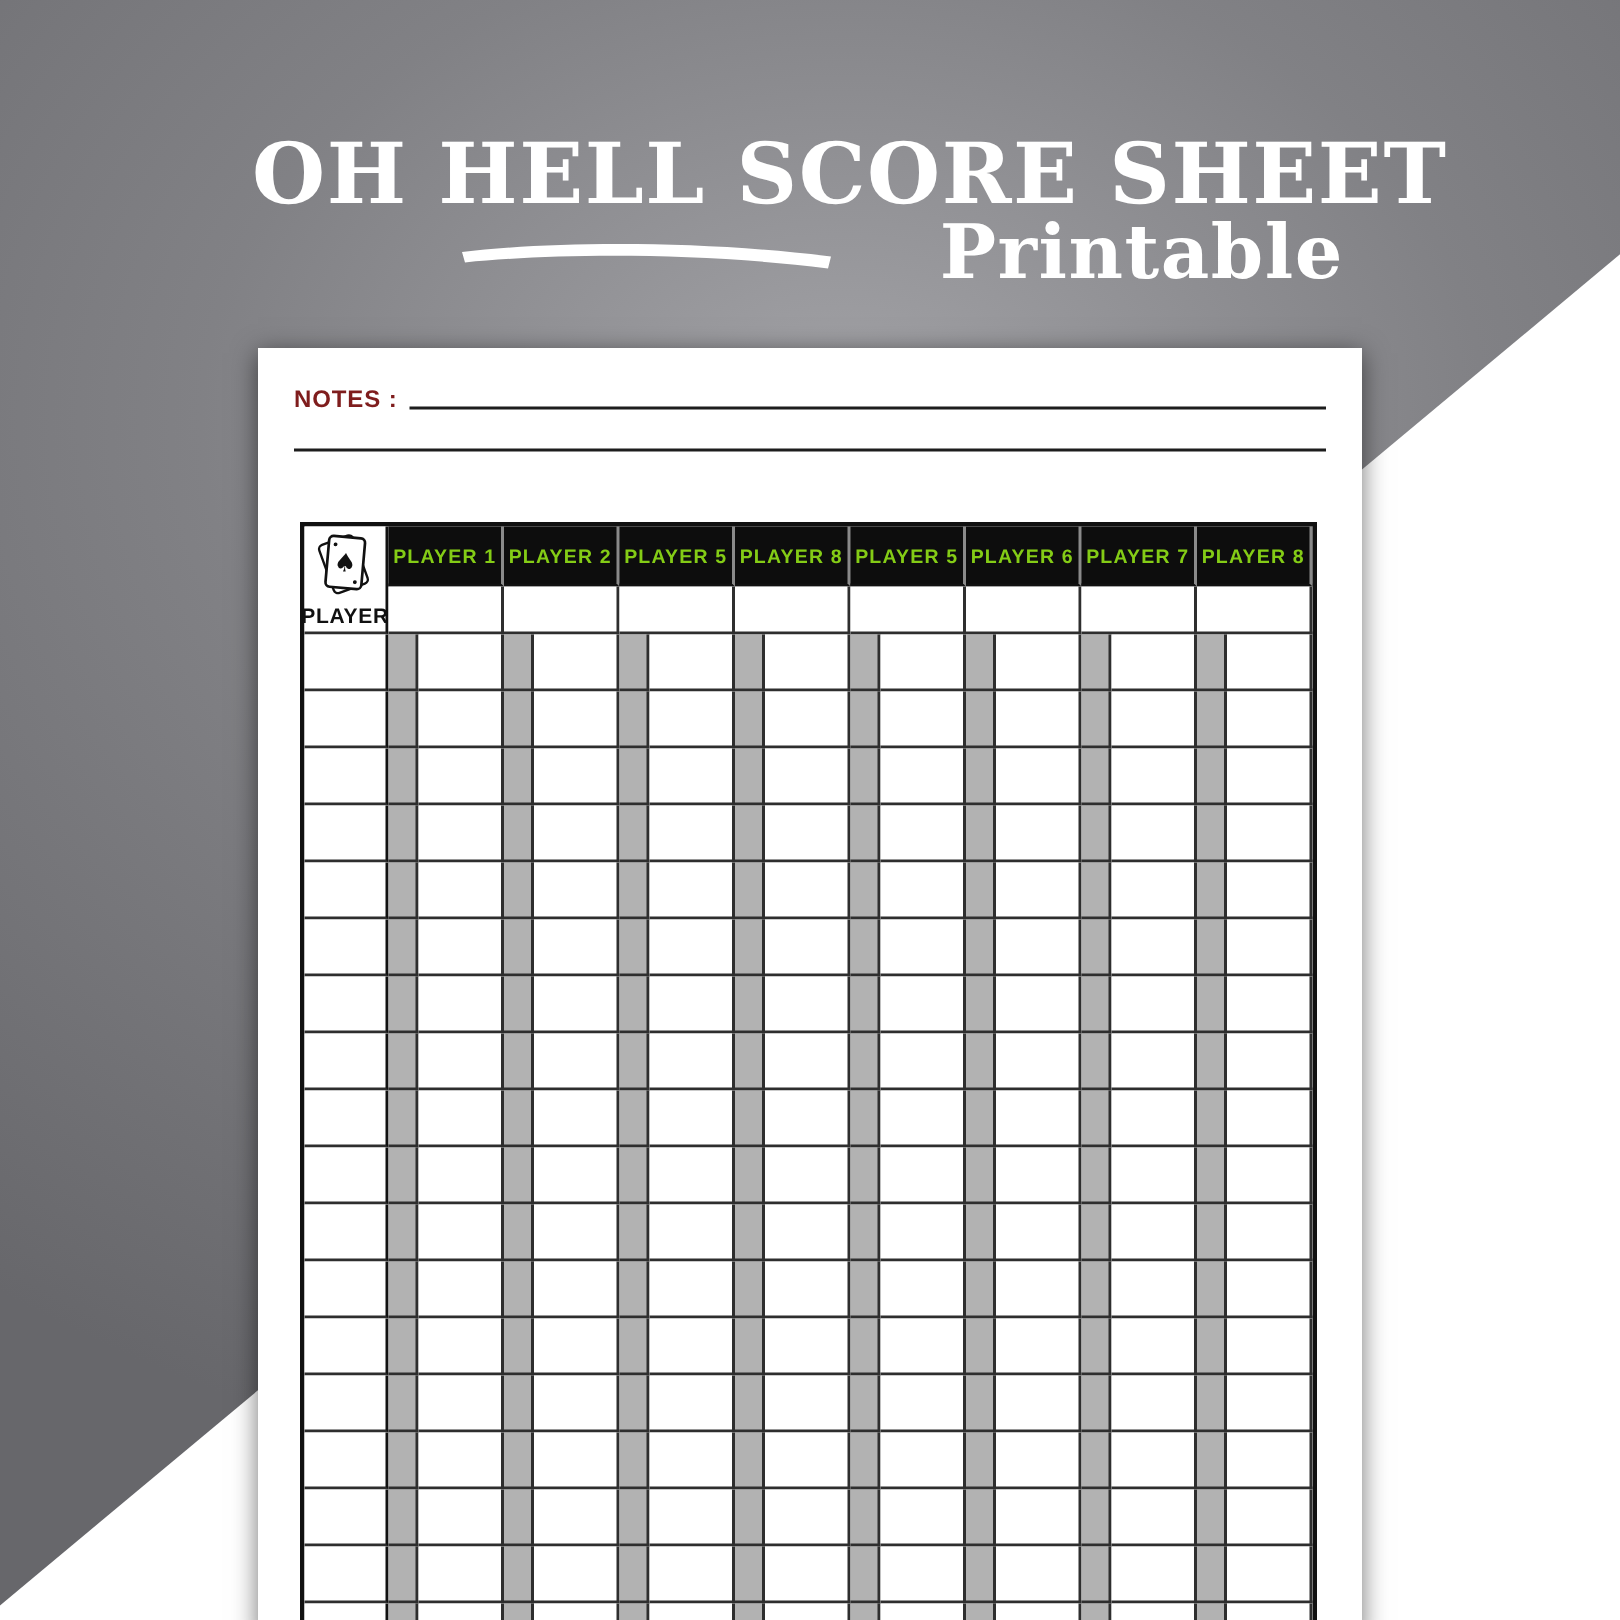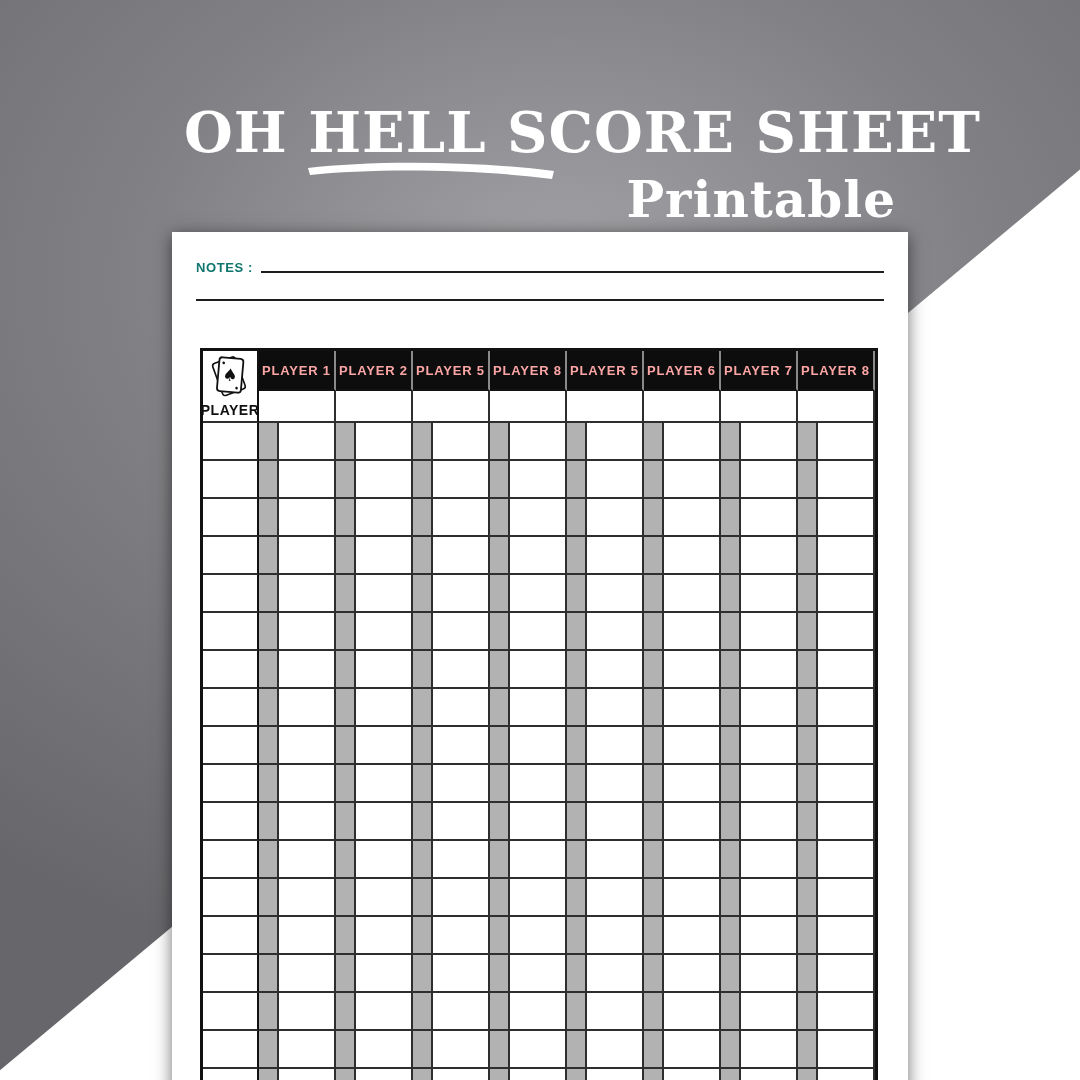--- a/index.html
+++ b/index.html
@@ -10,36 +10,36 @@
   }
   
   .bg-gray {
     position:absolute; inset:0;
     background: radial-gradient(ellipse 950px 720px at 52% 26%, #a3a3a7 0%, #818185 45%, #67676b 100%);
     clip-path: polygon(0 0, 100% 0, 100% 15.7%, 0 99.1%);
   }
   
   .title-wrap { position:absolute; top:86px; left:168px; width:740px; color:#ffffff; }
   .main-title {
-    margin:16px; font-family:"DejaVu Serif", serif; font-weight:bold;
+    margin:0; font-family:"DejaVu Serif", serif; font-weight:bold;
     font-size:56px; line-height:1.1; text-align:center; letter-spacing:1px; white-space:nowrap;
   }
   .subtitle {
     margin:-6px 12px 0 0; font-family:"DejaVu Serif", serif; font-weight:bold;
     font-size:50px; line-height:1.05; text-align:right; letter-spacing:1px;
   }
   .brush { position:absolute; left:138px; top:72px; width:252px; height:26px; }
   
   .paper {
     position:absolute; left:172px; top:232px; width:736px; height:860px;
     background:#ffffff; box-shadow:0 3px 16px rgba(0,0,0,0.55);
   }
   .notes-row { position:absolute; left:24px; right:24px; top:24px; height:22px; display:flex; align-items:center; }
   .meta-row  { position:absolute; left:24px; right:30px; top:84px; height:22px; display:flex; align-items:center; }
-  .lbl { font-weight:bold; font-size:13px; letter-spacing:0.6px; color:#0f766e; white-space:nowrap; }
+  .lbl { font-weight:bold; font-size:16px; letter-spacing:0.6px; color:#7f1d1d; white-space:nowrap; }
   .fill-line { height:2px; background:#1d1d1d; position:relative; top:5px; }
   .grow { flex:1; }
   .line2 { position:absolute; left:24px; right:24px; top:67px; height:2px; background:#1d1d1d; }
   
   .score-table {
     position:absolute; left:28px; top:116px;
     display:grid;
     grid-template-columns:56px repeat(8, 20px 57px);
     grid-template-rows:40px 32px repeat(18, 38px);
     border:3px solid #111111;
@@ -47,21 +47,21 @@
   }
   .cell { box-sizing:border-box; border-right:2px solid #2e2e2e; border-bottom:2px solid #2e2e2e; }
   .cards-head {
     grid-row:1 / 3; grid-column:1;
     border-right:2px solid #111111; border-bottom:2px solid #2e2e2e;
     display:flex; flex-direction:column; align-items:center; justify-content:flex-end;
     padding-bottom:3px; background:#ffffff;
   }
   .cards-label { font-weight:bold; font-size:14px; letter-spacing:0.5px; color:#111; margin-top:1px; }
   .h-player {
-    grid-row:1; background:#0d0d0d; color:#fca5a5;
+    grid-row:1; background:#0d0d0d; color:#84cc16;
     border-right:2px solid #8a8a8a; border-bottom:2px solid #111111;
     display:flex; align-items:center; justify-content:center;
     font-weight:bold; font-size:13px; letter-spacing:0.8px; white-space:nowrap;
     grid-column:span 2;
   }
   .h-player:last-of-type { border-right:none; }
   .name-cell { grid-row:2; grid-column:span 2; background:#ffffff; }
   .bid-cell   { background:#b2b2b2; }
   .score-cell { background:#ffffff; }
   .cards-cell { background:#ffffff; border-right:2px solid #111111; }

